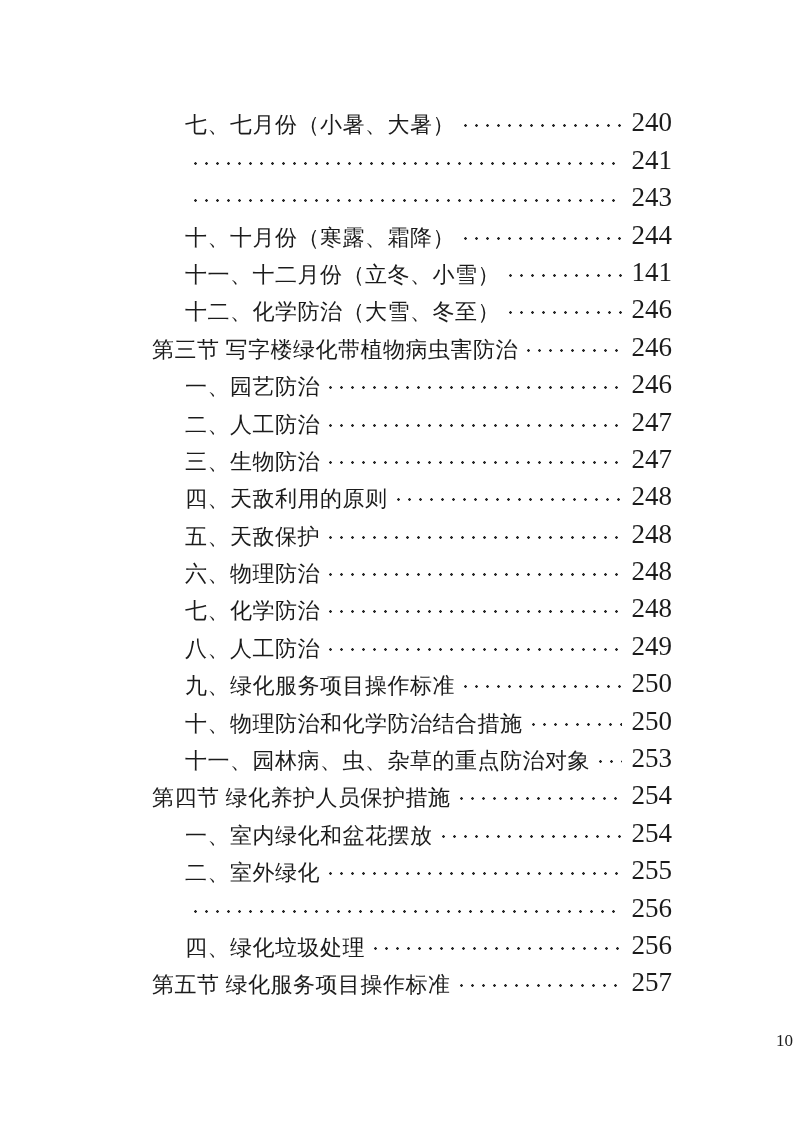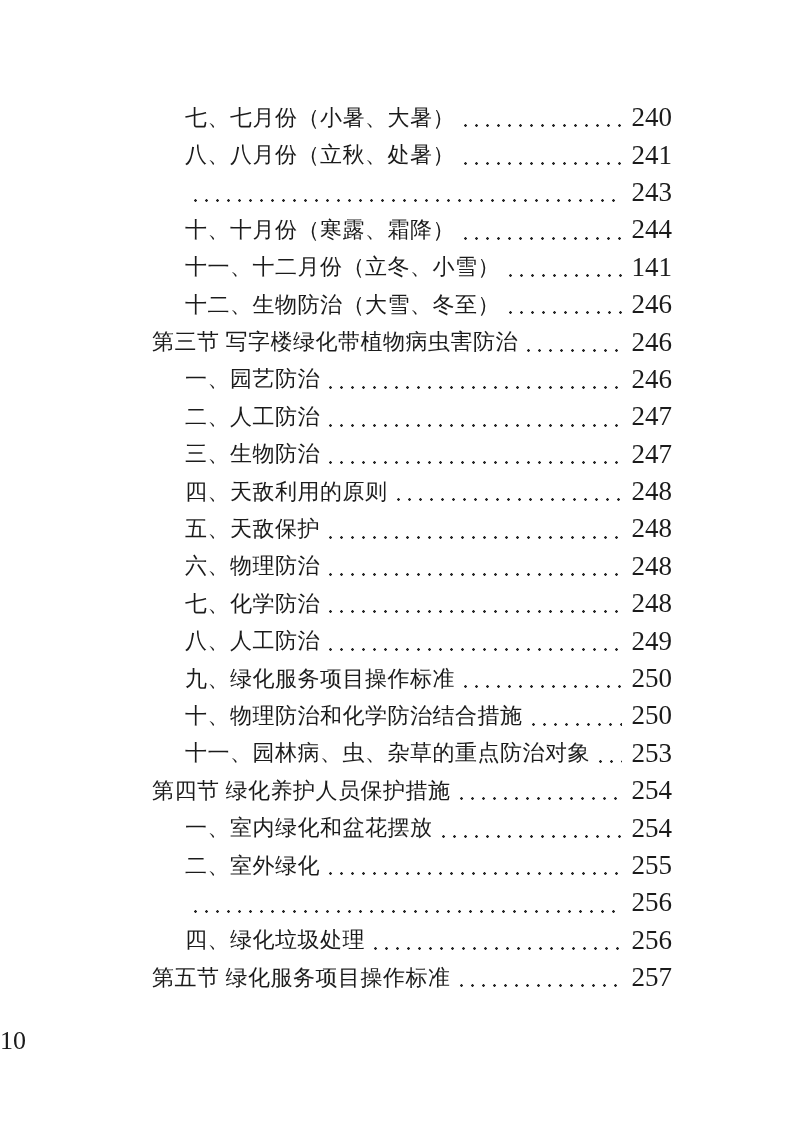--- a/index.html
+++ b/index.html
@@ -17,21 +17,21 @@
     color: #1b1b1b;
   }
   .toc {
     position: absolute;
     top: 99px;
     left: 152px;
     width: 520px;
   }
   .toc-row {
     display: flex;
-    align-items: center;
+    align-items: flex-end;
     height: 37.4px;
     font-size: 22px;
     line-height: 1;
     white-space: nowrap;
   }
   .toc-row.sub {
     padding-left: 33px;
   }
   .toc-title {
     flex: 0 0 auto;
@@ -50,57 +50,56 @@
     flex: 0 0 auto;
     width: 42px;
     text-align: right;
     font-size: 27px;
   }
   .page-footer {
     position: absolute;
     left: 0;
     top: 1028px;
     width: 100%;
-    text-align: left;
-    font-size: 26px;
+    text-align: right;
+    font-size: 17px;
     line-height: 26px;
     color: #1b1b1b;
   }
 </style>
 </head>
 <body>
 
 <div class="page">
   <div class="toc">
       <div class="toc-row sub">
         <span class="toc-title">七、七月份（小暑、大暑）</span>
         <span class="toc-leader"></span>
         <span class="toc-page">240</span>
       </div>
       <div class="toc-row sub">
-        <span class="toc-title">八、八月份（立秋、处暑）</span>
         <span class="toc-leader"></span>
         <span class="toc-page">241</span>
       </div>
       <div class="toc-row sub">
         <span class="toc-leader"></span>
         <span class="toc-page">243</span>
       </div>
       <div class="toc-row sub">
         <span class="toc-title">十、十月份（寒露、霜降）</span>
         <span class="toc-leader"></span>
         <span class="toc-page">244</span>
       </div>
       <div class="toc-row sub">
         <span class="toc-title">十一、十二月份（立冬、小雪）</span>
         <span class="toc-leader"></span>
         <span class="toc-page">141</span>
       </div>
       <div class="toc-row sub">
-        <span class="toc-title">十二、生物防治（大雪、冬至）</span>
+        <span class="toc-title">十二、化学防治（大雪、冬至）</span>
         <span class="toc-leader"></span>
         <span class="toc-page">246</span>
       </div>
       <div class="toc-row section">
         <span class="toc-title">第三节 写字楼绿化带植物病虫害防治</span>
         <span class="toc-leader"></span>
         <span class="toc-page">246</span>
       </div>
       <div class="toc-row sub">
         <span class="toc-title">一、园艺防治</span>

